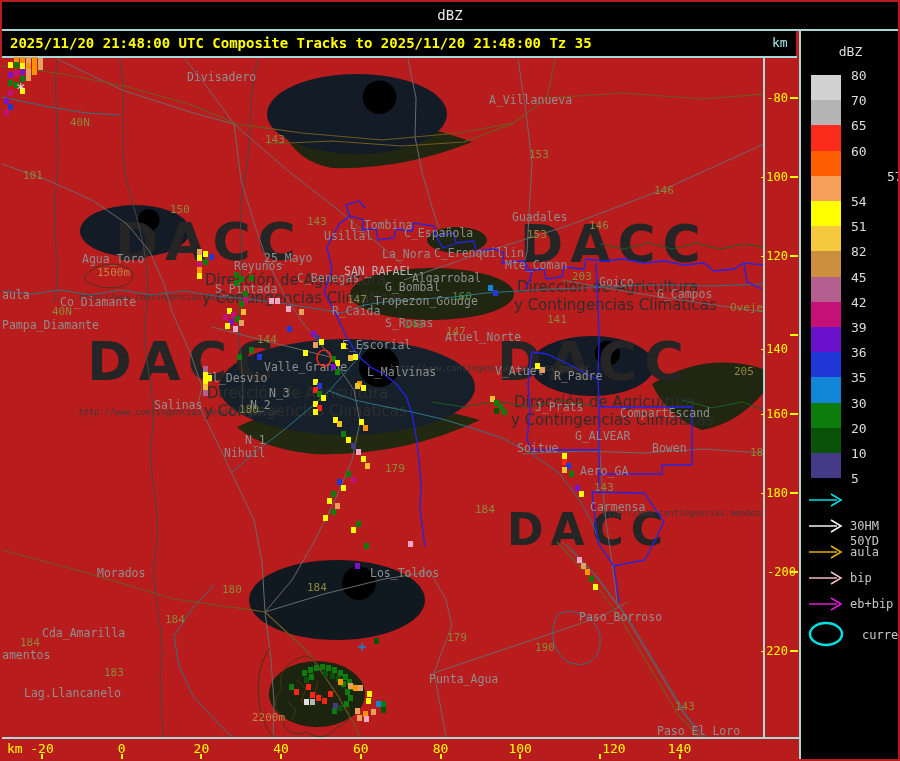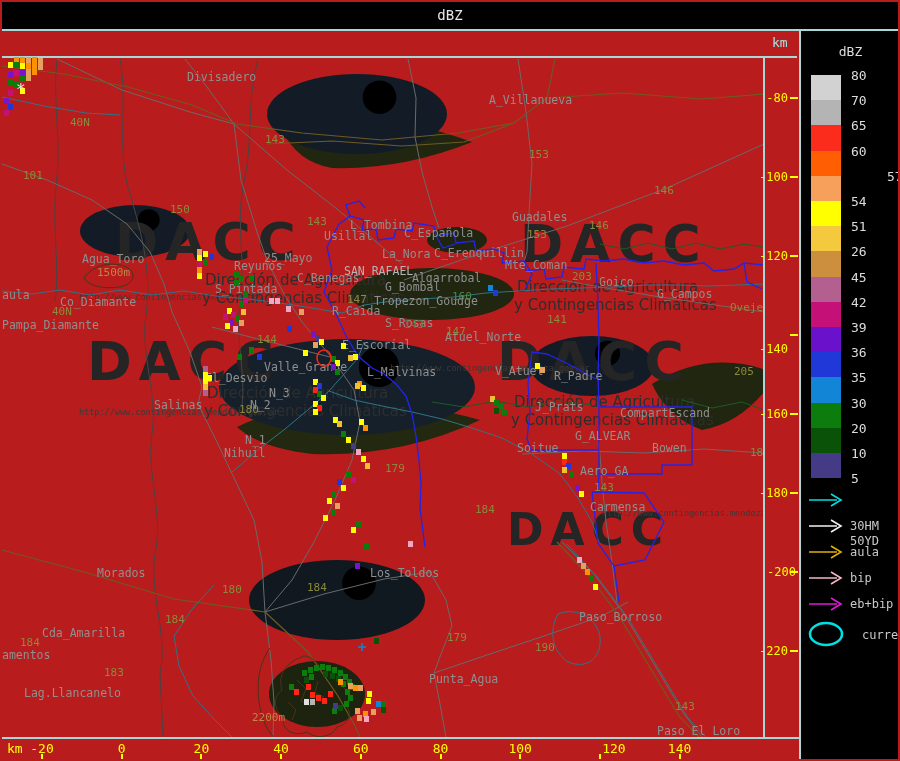--- a/index.html
+++ b/index.html
@@ -30,20 +30,23 @@
   .legend-icon{position:absolute;left:805px;}
 </style>
 </head>
 <body>
 
 <div id="app">
 
   <div id="top-bar">dBZ</div>
   <div class="cyan-h" style="left:0;top:27px;width:896px;"></div>
 
+  <div id="title-row">
+    <span id="timestamp">2025/11/20 21:48:00 UTC Composite Tracks to 2025/11/20 21:48:00 Tz 35</span>
+  </div>
   <span id="km-top">km</span>
   <div class="cyan-h" style="left:0;top:54px;width:795px;"></div>
 
   <svg id="map-svg" width="896" height="757" viewBox="0 0 896 757" style="position:absolute;left:0;top:0;">
     <defs>
       <clipPath id="plotclip">
           <rect x="0" y="55" width="761" height="680"></rect>
         </clipPath>
     </defs>
     <g clip-path="url(#plotclip)">
@@ -480,21 +483,21 @@
     <div class="scale-block" style="top: 400.6px; height: 25.2px; background: rgb(12, 124, 12);"></div>
     <div class="scale-block" style="top: 425.8px; height: 25.2px; background: rgb(10, 82, 8);"></div>
     <div class="scale-block" style="top: 451px; height: 25.2px; background: rgb(69, 58, 133);"></div>
     <div class="scale-label" style="top: 66px;">80</div>
     <div class="scale-label" style="top: 91.2px;">70</div>
     <div class="scale-label" style="top: 116.4px;">65</div>
     <div class="scale-label" style="top: 141.6px;">60</div>
     <div class="scale-label" style="top: 166.8px; margin-left: 36px;">57</div>
     <div class="scale-label" style="top: 192px;">54</div>
     <div class="scale-label" style="top: 217.2px;">51</div>
-    <div class="scale-label" style="top: 242.4px;">26</div>
+    <div class="scale-label" style="top: 242.4px;">82</div>
     <div class="scale-label" style="top: 267.6px;">45</div>
     <div class="scale-label" style="top: 292.8px;">42</div>
     <div class="scale-label" style="top: 318px;">39</div>
     <div class="scale-label" style="top: 343.2px;">36</div>
     <div class="scale-label" style="top: 368.4px;">35</div>
     <div class="scale-label" style="top: 393.6px;">30</div>
     <div class="scale-label" style="top: 418.8px;">20</div>
     <div class="scale-label" style="top: 444px;">10</div>
     <div class="scale-label" style="top: 469.2px;">5</div>
     <svg width="40" height="16" class="legend-icon" style="top: 490px;">

